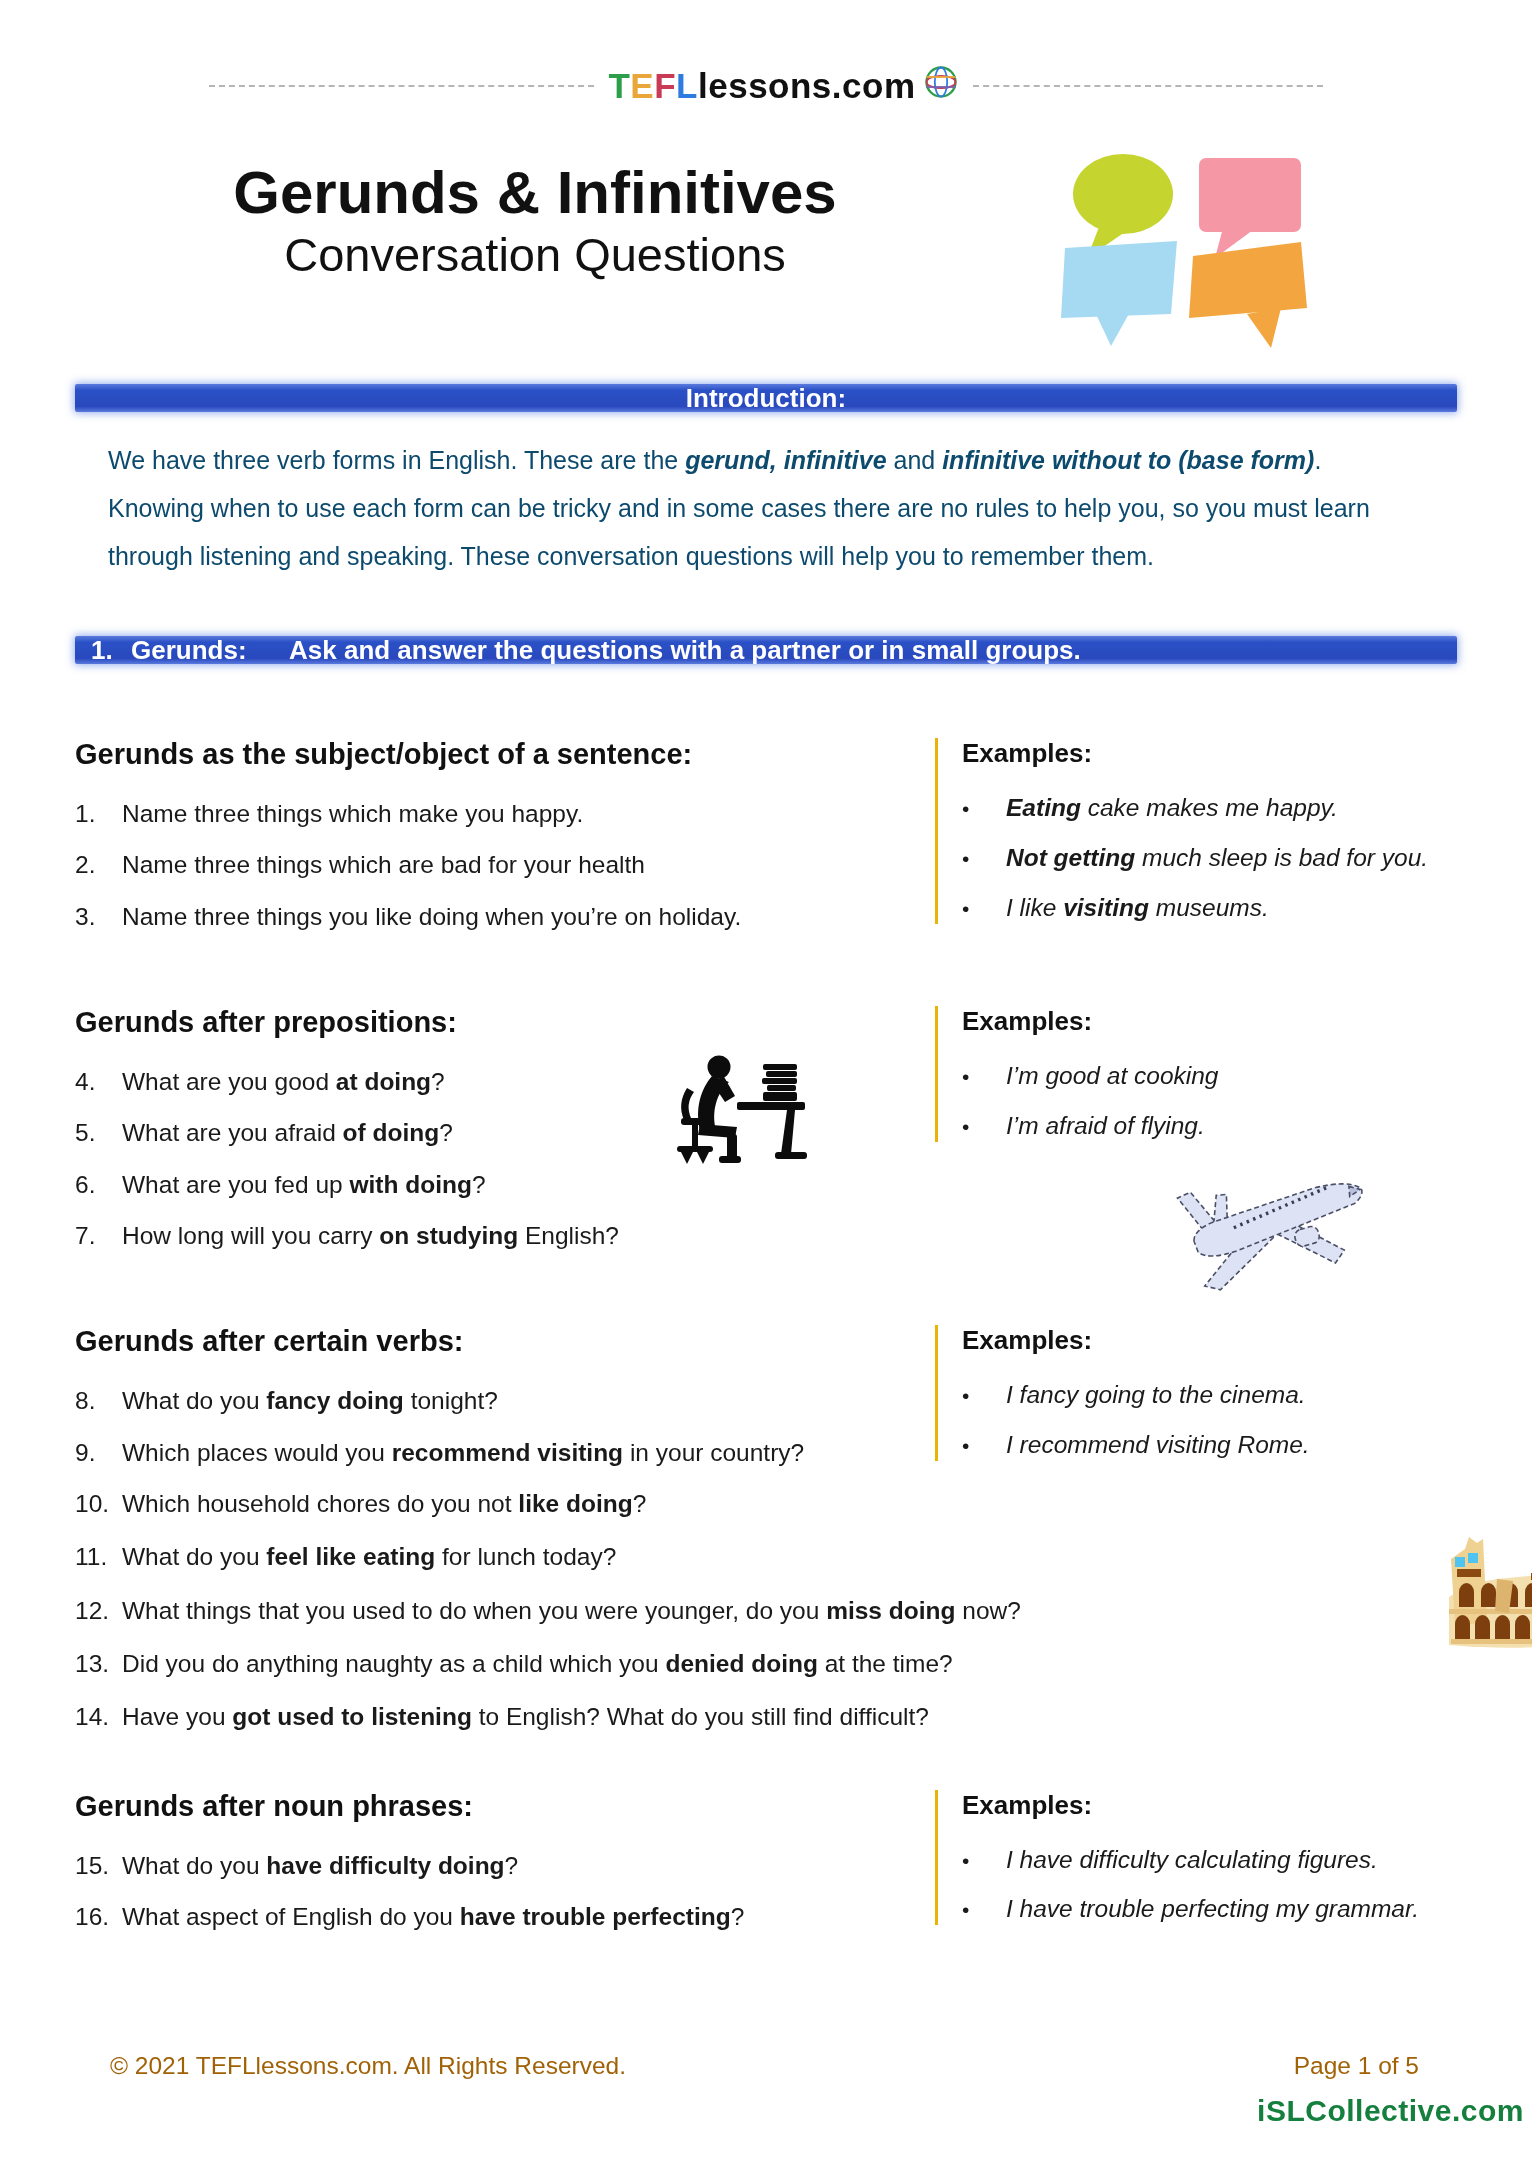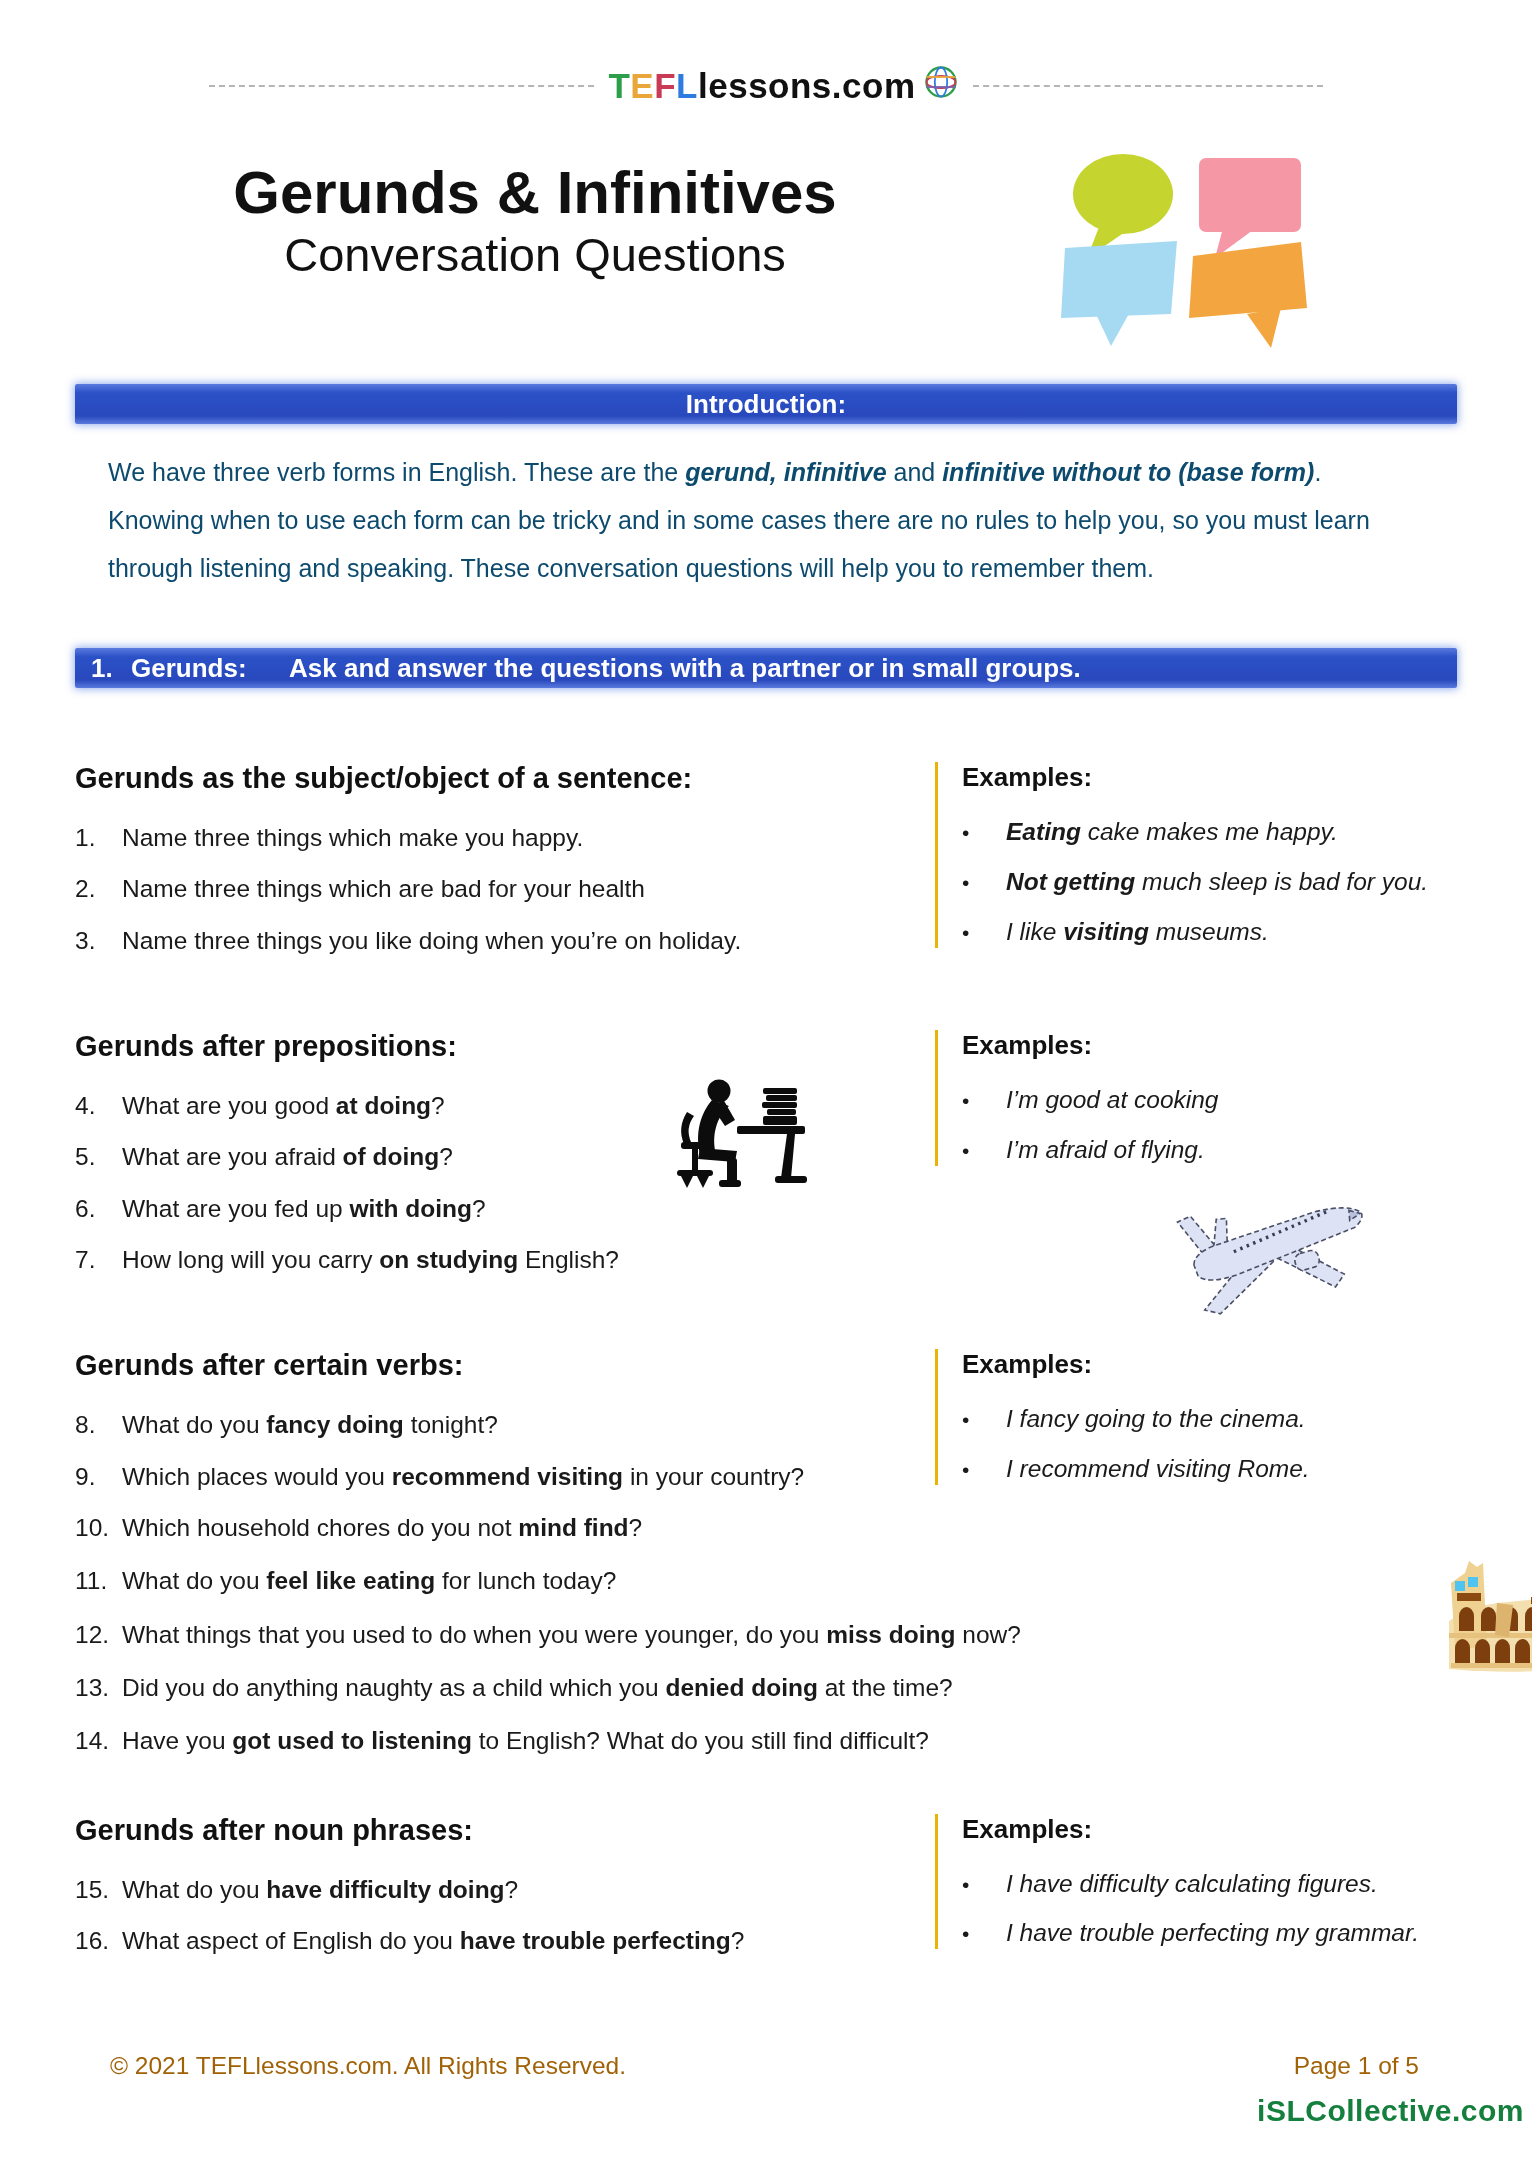--- a/index.html
+++ b/index.html
@@ -25,21 +25,21 @@
 
   
   .title-row { display:flex; margin-top:38px;gap:20px; }
   .title-col { width:920px; text-align:center; padding-top:12px; }
   .page-title { font-size:60px; font-weight:800; color:#111; }
   .page-subtitle { font-size:47px; font-weight:400; color:#111; }
   .bubbles { width:255px; height:208px; margin-left:42px; }
 
   
   .banner {
-    margin-top:30px; height:40px; border-radius:2px;
+    margin-top:30px; height:28px; border-radius:2px;
     background:linear-gradient(180deg,#5a7ade 0%, #2b51c6 22%, #2948bd 80%, #5a7ade 100%);
     box-shadow:0 0 9px 1px rgba(86,124,228,.65);
     color:#fff; font-weight:bold; font-size:26px;
     display:flex; align-items:center; justify-content:center;
   }
   .banner.banner-left { justify-content:flex-start; padding-left:16px; margin-top:56px; }
   .banner .b-num { width:40px; }
   .banner .b-lbl { width:158px; }
 
   
@@ -252,21 +252,21 @@
         <div class="q">
           <span class="q-num">8.</span>
           <span>What do you <b>fancy doing</b> tonight?</span>
         </div>
         <div class="q">
           <span class="q-num">9.</span>
           <span>Which places would you <b>recommend visiting</b> in your country?</span>
         </div>
         <div class="q">
           <span class="q-num">10.</span>
-          <span>Which household chores do you not <b>mind find</b>?</span>
+          <span>Which household chores do you not <b>like doing</b>?</span>
         </div>
       </div>
       <div class="sec-right">
         <div class="ex-box">
           <div class="ex-label">Examples:</div>
           <div class="ex">
             <span class="ex-bullet">•</span>
             <span>I fancy going to the cinema.</span>
           </div>
           <div class="ex">

